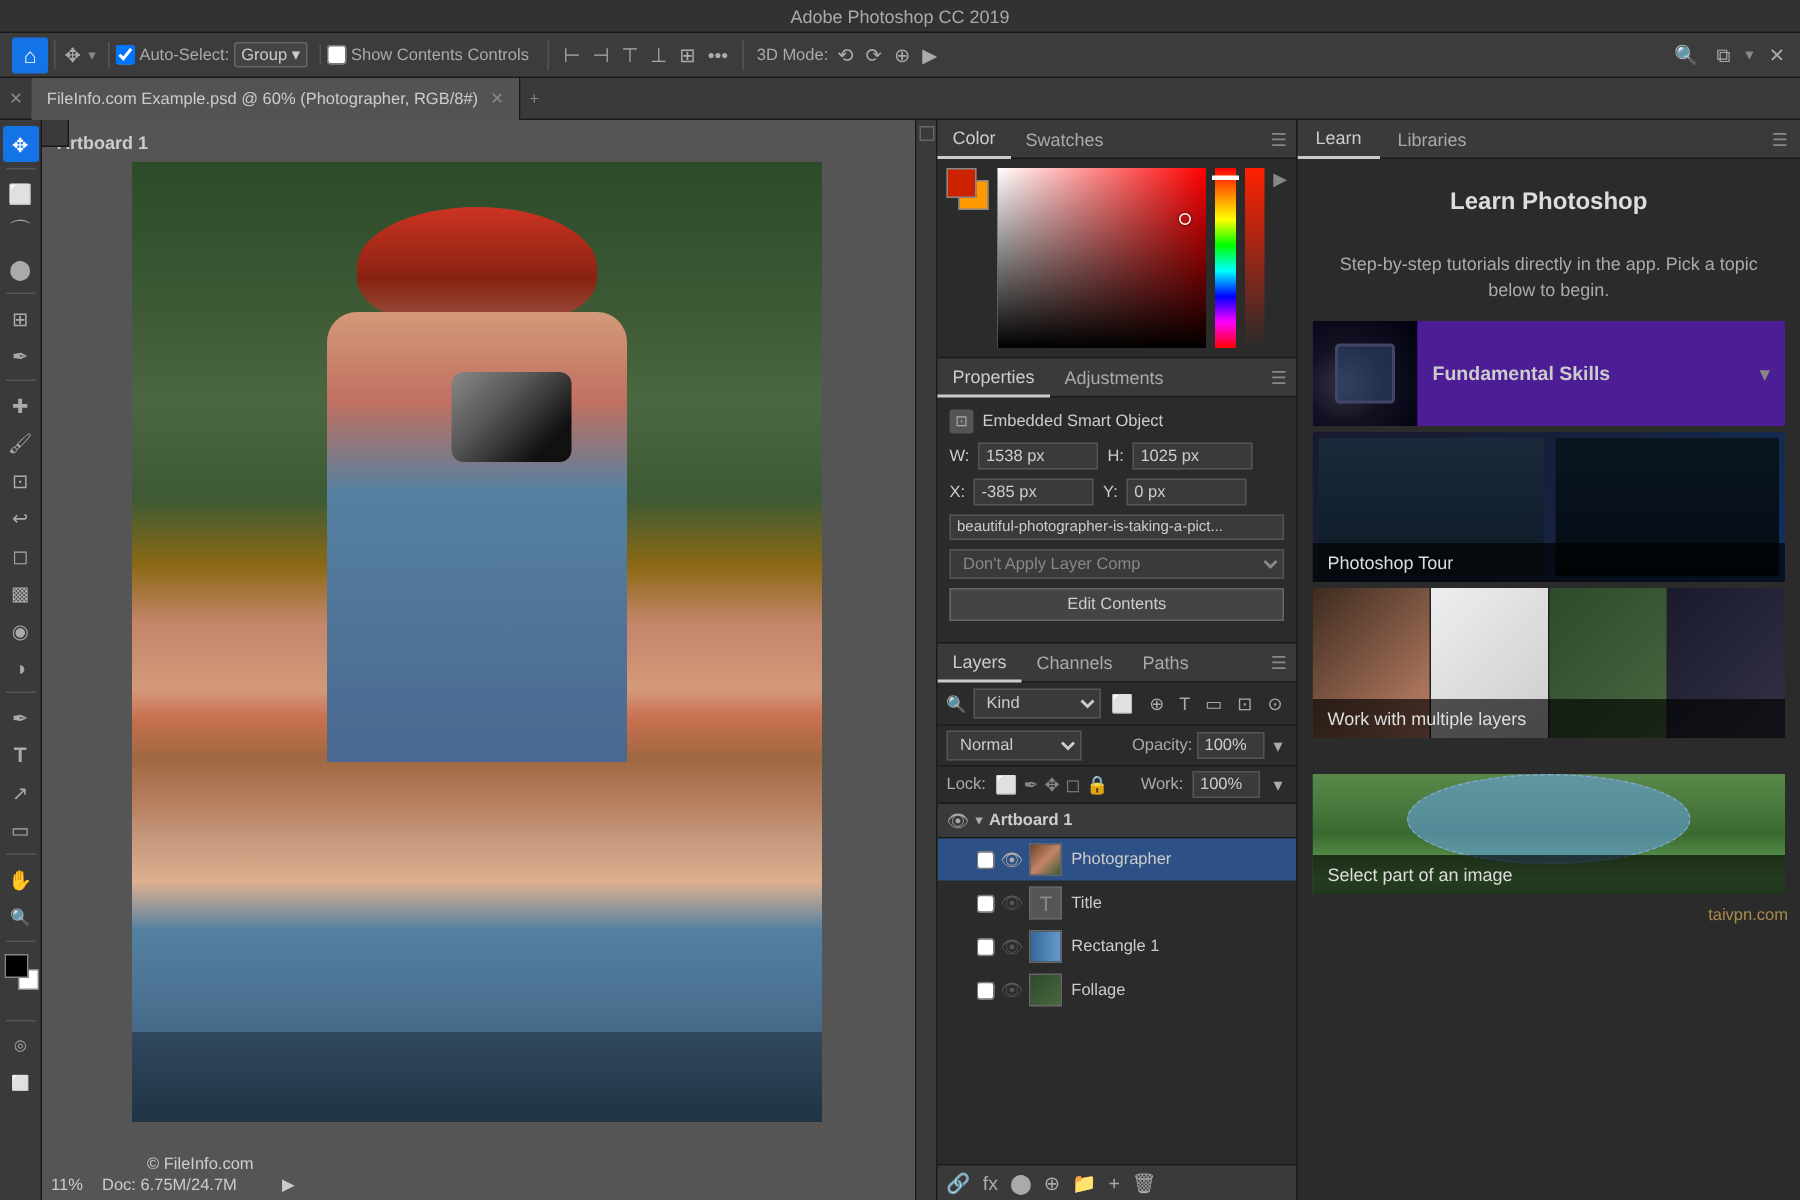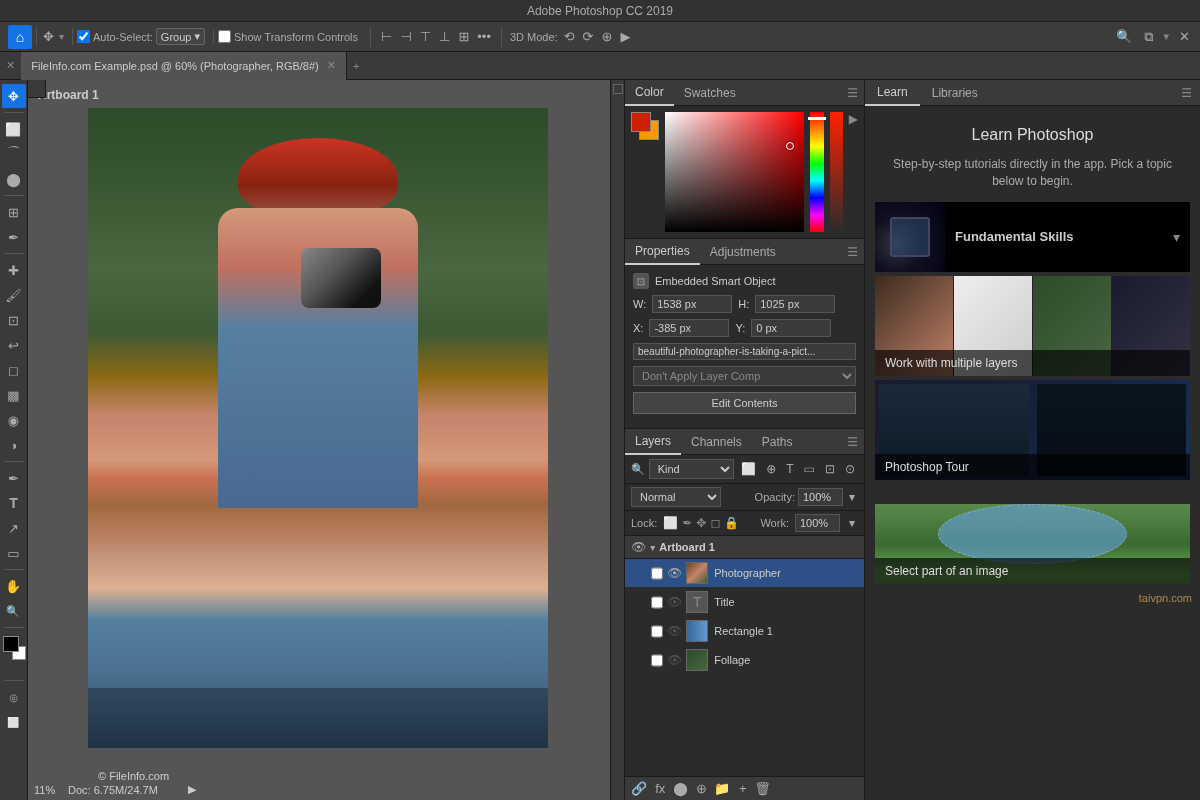--- a/index.html
+++ b/index.html
@@ -387,33 +387,33 @@
 
     #learn-content {
       flex: 1; overflow-y: auto;
       padding: 0;
     }
     #learn-header {
       padding: 20px 16px 12px;
       text-align: center;
     }
     #learn-title {
-      font-size: 16px; color: #ddd; font-weight: normal;
-      margin-bottom: 12px;
+      font-size: 16px; color: #ddd; font-weight: bold;
+      margin-bottom: 24px;
     }
     #learn-subtitle {
       font-size: 12px; color: #aaa; line-height: 1.4;
     }
 
     .learn-section {
       margin: 0 10px 0;
     }
     .learn-section-header {
       display: flex; align-items: center;
-      background: #000000;
+      background: #4c1d95;
       padding: 0;
       margin-bottom: 4px;
       cursor: pointer;
     }
     .learn-section-thumb {
       width: 70px; height: 70px;
       background: #444;
       flex-shrink: 0;
       overflow: hidden;
     }
@@ -474,21 +474,21 @@
   <div class="menu-tool-group">
     <input type="checkbox" checked="" style="">
     <span class="menu-label">Auto-Select:</span>
     <div class="menu-dropdown">
       <span>Group</span>
       <span>▾</span>
     </div>
   </div>
   <div class="menu-tool-group">
     <input type="checkbox" style="">
-    <span class="menu-label">Show Transform Controls</span>
+    <span class="menu-label">Show Contents Controls</span>
   </div>
   <div class="menu-sep"></div>
   <button class="menu-icon-btn">⊢</button>
   <button class="menu-icon-btn">⊣</button>
   <button class="menu-icon-btn">⊤</button>
   <button class="menu-icon-btn">⊥</button>
   <button class="menu-icon-btn">⊞</button>
   <button class="menu-icon-btn">•••</button>
   <div class="menu-sep"></div>
   <span class="menu-3d">3D Mode:</span>
@@ -763,44 +763,44 @@
                 <div style="width:40px;height:40px;border:2px solid #446;border-radius:3px;background:rgba(50,80,120,0.5);"></div>
               </div>
             </div>
             <span class="learn-section-title">Fundamental Skills</span>
             <span class="learn-section-arrow">▾</span>
           </div>
         </div>
 
         <div class="learn-card">
           <div class="learn-card-thumb">
+            <div class="thumb-photoshop-tour" style="width:100%;height:100%;background:linear-gradient(135deg, #1a1a2e 0%, #16213e 50%, #0f3460 100%);">
+              <div style="display:flex;height:100%;">
+                <div style="flex:1;background:linear-gradient(180deg, #1a2a3a 0%, #0d1a26 100%);margin:4px;"></div>
+                <div style="flex:1;background:linear-gradient(180deg, #0a1520 0%, #050d15 100%);margin:4px;"></div>
+              </div>
+            </div>
+            <div class="learn-card-label">Photoshop Tour</div>
+          </div>
+        </div>
+
+        <div class="learn-card">
+          <div class="learn-card-thumb">
             <div style="width:100%;height:100%;display:grid;grid-template-columns:1fr 1fr 1fr 1fr;gap:1px;background:#222;">
               <div style="background:linear-gradient(135deg, #3d2b1f, #c4856a);"></div>
               <div style="background:linear-gradient(135deg, #eee, #ccc);"></div>
               <div style="background:linear-gradient(135deg, #2d4a2a, #4a6741);"></div>
               <div style="background:linear-gradient(135deg, #1a1a2e, #334);"></div>
             </div>
             <div class="learn-card-label">Work with multiple layers</div>
           </div>
         </div>
 
         <div class="learn-card">
           <div class="learn-card-thumb">
-            <div class="thumb-photoshop-tour" style="width:100%;height:100%;background:linear-gradient(135deg, #1a1a2e 0%, #16213e 50%, #0f3460 100%);">
-              <div style="display:flex;height:100%;">
-                <div style="flex:1;background:linear-gradient(180deg, #1a2a3a 0%, #0d1a26 100%);margin:4px;"></div>
-                <div style="flex:1;background:linear-gradient(180deg, #0a1520 0%, #050d15 100%);margin:4px;"></div>
-              </div>
-            </div>
-            <div class="learn-card-label">Photoshop Tour</div>
-          </div>
-        </div>
-
-        <div class="learn-card">
-          <div class="learn-card-thumb">
             <div style="width:100%;height:100%;background:linear-gradient(180deg, #5a8a4a 0%, #3a6a30 40%, #6aaa5a 70%, #4a8a3a 100%);">
               <div style="width:60%;height:60%;background:rgba(100,160,220,0.6);border-radius:50%;margin:20px auto;border:1px dashed #88aacc;"></div>
             </div>
             <div class="learn-card-label">Select part of an image</div>
           </div>
         </div>
 
 
         <div style="text-align:right;padding:4px 8px;color:rgba(255,200,100,0.6);font-size:11px;">taivpn.com</div>
       </div>

